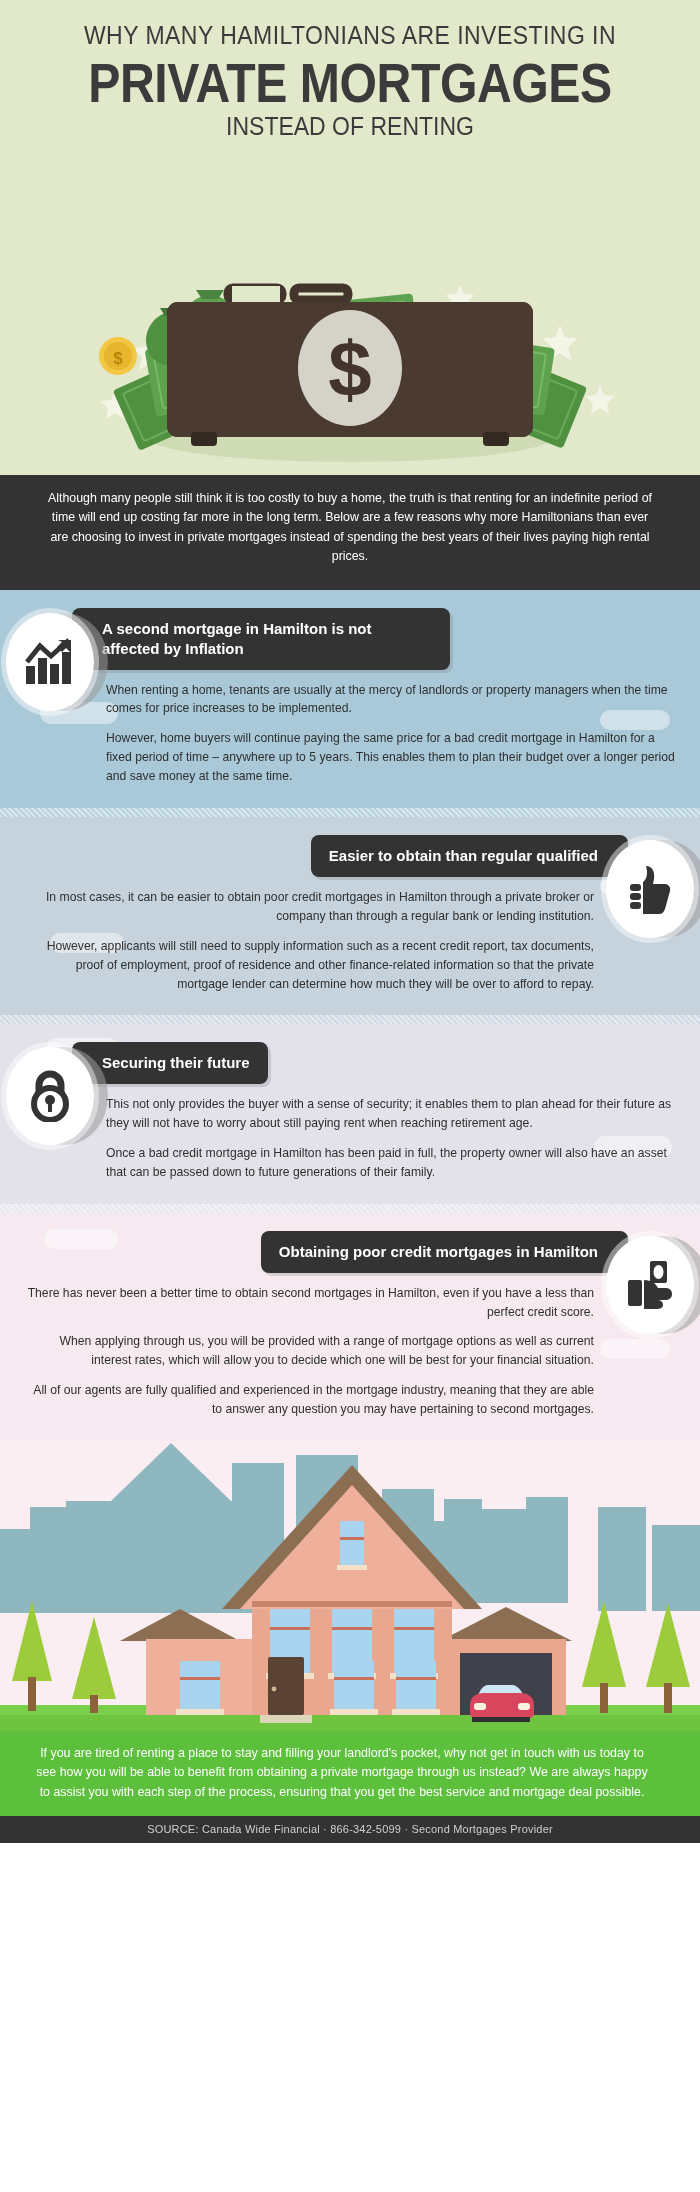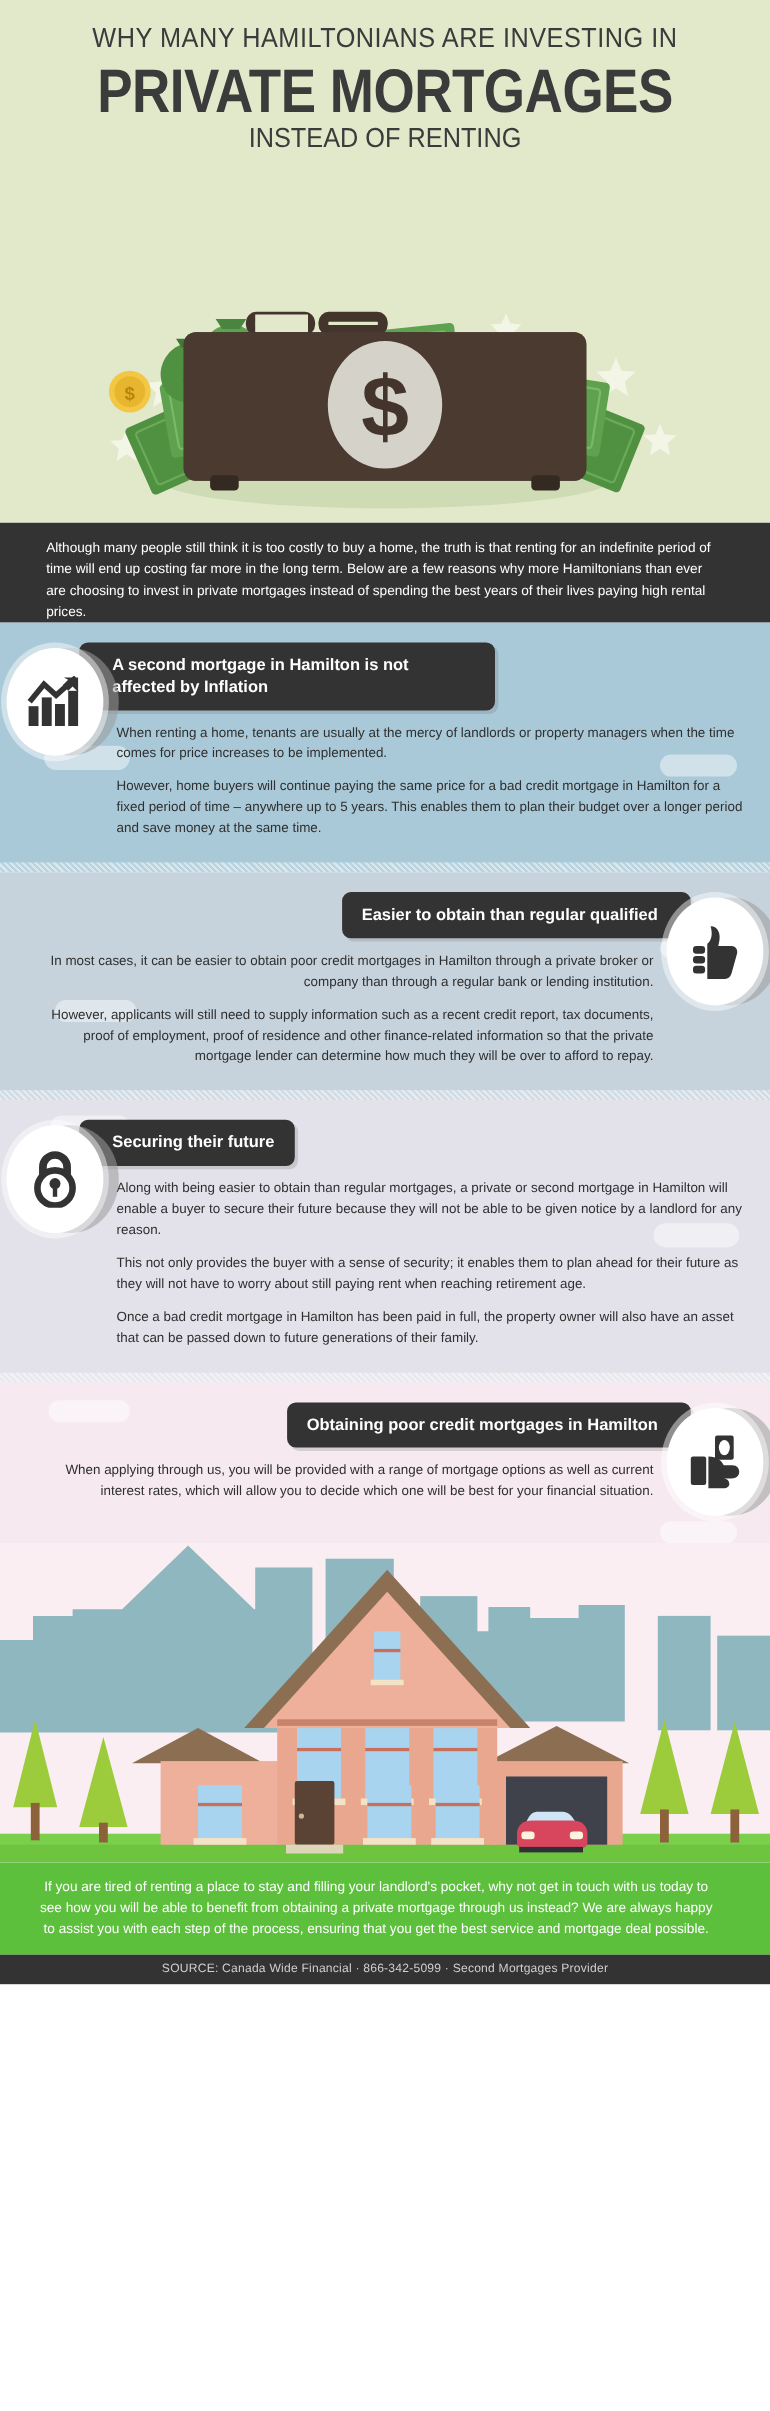--- a/index.html
+++ b/index.html
@@ -27,22 +27,22 @@
     font-size:25px;color:#3b3b3b;font-weight:400;line-height:1.1;
     transform:scaleX(.92);
   }
 
   
   .hero{background:#e2e9cb;height:335px;position:relative;}
   .hero svg{display:block;}
 
   
   .intro{
-    background:#333333;color:#ffffff;
-    padding:14px 42px 0 42px;font-size:12.4px;line-height:1.55;
+    background:#333333;color:#ffffff;text-align:center;
+    padding:14px 42px 24px 42px;font-size:12.4px;line-height:1.55;
   }
 
   
   .section{position:relative;overflow:hidden;}
   .sec1{background:#a9c9d8;}
   .sec2{background:#c6d3dd;}
   .sec3{background:#e3e2ea;}
   .sec4{background:#f6eaf0;}
   .divider{height:9px;background:
       repeating-linear-gradient(45deg,#ffffff 0 2px,rgba(255,255,255,.35) 2px 4px);
@@ -267,21 +267,20 @@
             <svg width="46" height="52" viewBox="0 0 46 52">
               <path d="M12 22 v-7 a11 11 0 0 1 22 0 v7" fill="none" stroke="#333" stroke-width="7"></path>
               <circle cx="23" cy="34" r="16" fill="none" stroke="#333" stroke-width="6"></circle>
               <circle cx="23" cy="30" r="5" fill="#333"></circle>
               <rect x="21" y="32" width="4" height="10" fill="#333"></rect>
             </svg>
           </div>
         </div>
         <div class="content">
           <div class="hdr">Securing their future</div>
-          <div class="para">Along with being easier to obtain than regular mortgages, a private or second mortgage in Hamilton will enable a buyer to secure their future because they will not be able to be given notice by a landlord for any reason.</div>
           <div class="para">This not only provides the buyer with a sense of security; it enables them to plan ahead for their future as they will not have to worry about still paying rent when reaching retirement age.</div>
           <div class="para">Once a bad credit mortgage in Hamilton has been paid in full, the property owner will also have an asset that can be passed down to future generations of their family.</div>
         </div>
       </div>
     </div>
     <div class="divider"></div>
   </div>
 
   <div class="section sec4">
     <div class="cloud" style="left:44px;top:16px;width:74px;height:20px;"></div>
@@ -295,21 +294,23 @@
               <rect x="24" y="1" width="17" height="22" rx="2" fill="#333"></rect>
               <ellipse cx="32.5" cy="12" rx="5" ry="7" fill="#ffffff"></ellipse>
               <path d="M18 20 c8 0 12 4 14 8 h8 c4 0 6 3 6 6 c0 4 -3 6 -7 6 h-8 c4 0 6 2 6 5 c0 3 -3 4 -7 4 h-12z" fill="#333"></path>
               <rect x="2" y="20" width="14" height="26" rx="2" fill="#333"></rect>
             </svg>
           </div>
         </div>
         <div class="content">
           <div class="hdr">Obtaining poor credit mortgages in Hamilton</div>
           <div style="clear:both"></div>
+          <div class="para">There has never been a better time to obtain second mortgages in Hamilton, even if you have a less than perfect credit score.</div>
           <div class="para">When applying through us, you will be provided with a range of mortgage options as well as current interest rates, which will allow you to decide which one will be best for your financial situation.</div>
+          <div class="para">All of our agents are fully qualified and experienced in the mortgage industry, meaning that they are able to answer any question you may have pertaining to second mortgages.</div>
         </div>
       </div>
     </div>
   </div>
 
   <svg class="scene" width="700" height="290" viewBox="0 0 700 290">
     <rect x="0" y="0" width="700" height="290" fill="#fbeef3"></rect>
 
     <g fill="#8fb7c0">
       <path d="M0 88 h30 v-22 h36 v-6 h45 l60 -58 l60 58 h35 v112 h-266z"></path>

